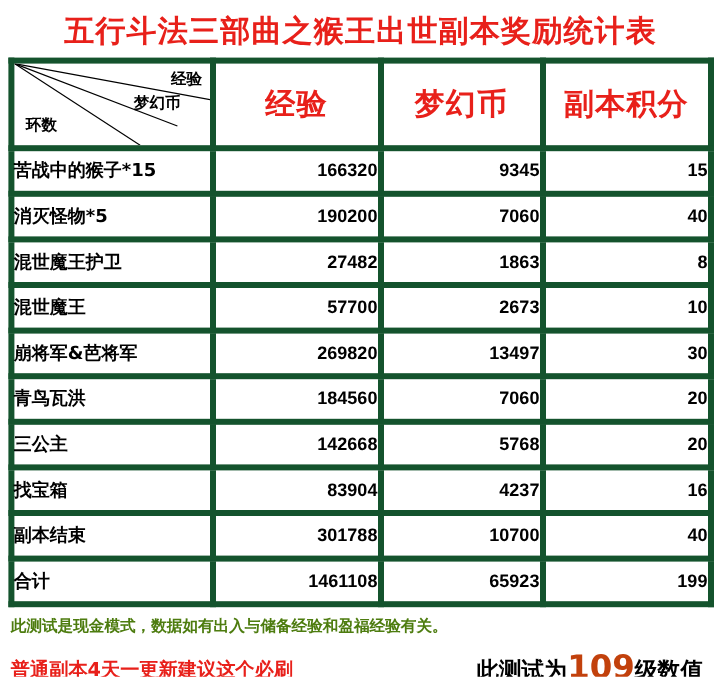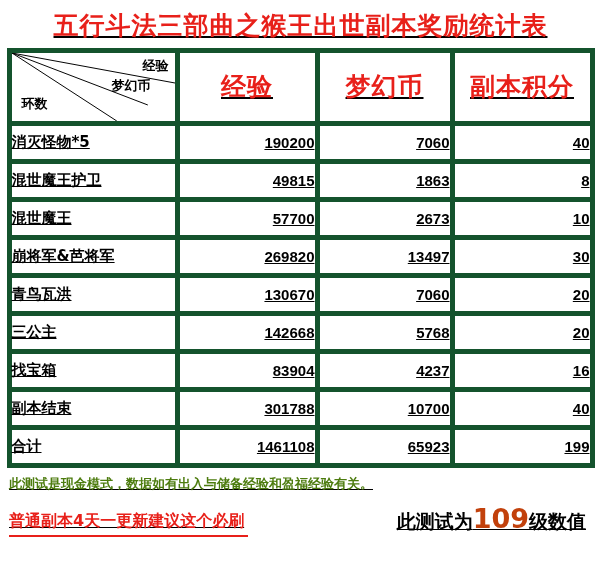--- a/index.html
+++ b/index.html
@@ -12,21 +12,20 @@
     height: 564px;
     font-family: "DejaVu Sans", "Liberation Sans", sans-serif;
     color: #000000;
     overflow: hidden;
   }
   .page {
     position: relative;
     width: 601px;
     height: 564px;
     box-sizing: border-box;
-    text-decoration: underline;
   }
 
   
   .title {
     text-align: center;
     color: #e8201a;
     font-size: 25px;
     font-weight: bold;
     letter-spacing: 1px;
     padding: 12px 0 8px 0;
@@ -172,46 +171,52 @@
           <span class="lbl lbl-coin">梦幻币</span>
           <span class="lbl lbl-round">环数</span>
         </td>
         <td class="head-cell">经验</td>
         <td class="head-cell">梦幻币</td>
         <td class="head-cell">副本积分</td>
       </tr>
     </thead>
     <tbody>
       <tr>
+        <td class="row-label">苦战中的猴子*15</td>
+        <td class="num">166320</td>
+        <td class="num">9345</td>
+        <td class="num">15</td>
+      </tr>
+      <tr>
         <td class="row-label">消灭怪物*5</td>
         <td class="num">190200</td>
         <td class="num">7060</td>
         <td class="num">40</td>
       </tr>
       <tr>
         <td class="row-label">混世魔王护卫</td>
-        <td class="num">49815</td>
+        <td class="num">27482</td>
         <td class="num">1863</td>
         <td class="num">8</td>
       </tr>
       <tr>
         <td class="row-label">混世魔王</td>
         <td class="num">57700</td>
         <td class="num">2673</td>
         <td class="num">10</td>
       </tr>
       <tr>
         <td class="row-label">崩将军&amp;芭将军</td>
         <td class="num">269820</td>
         <td class="num">13497</td>
         <td class="num">30</td>
       </tr>
       <tr>
         <td class="row-label">青鸟瓦洪</td>
-        <td class="num">130670</td>
+        <td class="num">184560</td>
         <td class="num">7060</td>
         <td class="num">20</td>
       </tr>
       <tr>
         <td class="row-label">三公主</td>
         <td class="num">142668</td>
         <td class="num">5768</td>
         <td class="num">20</td>
       </tr>
       <tr>

